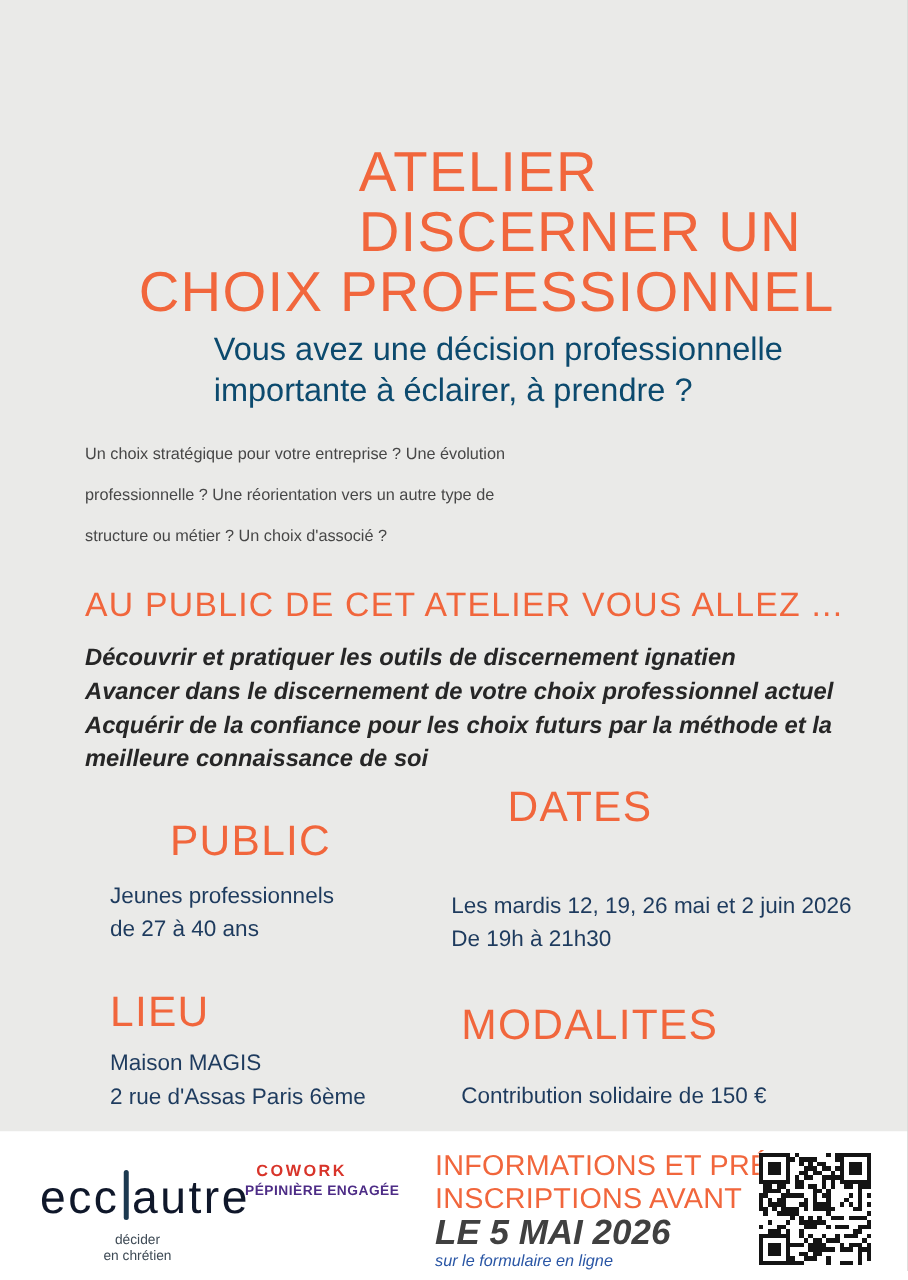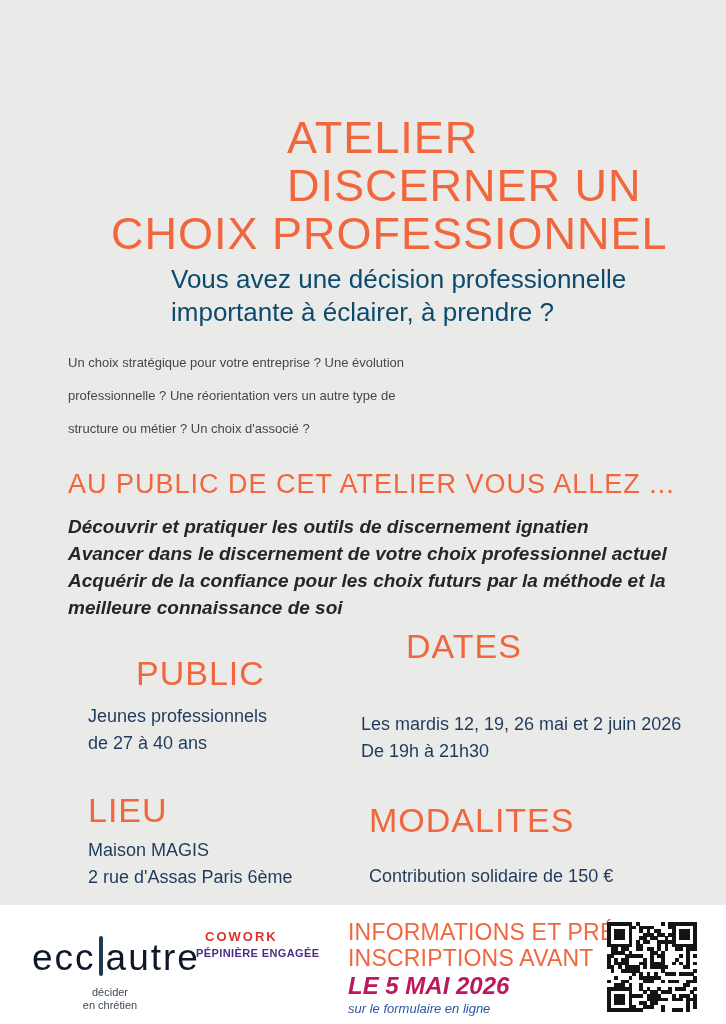--- a/index.html
+++ b/index.html
@@ -126,21 +126,21 @@
   .magis .dash.g{left:3px;top:20px;width:20px;background:#00A651;}
   .magis .tagline{
     color:#4D2C86;font-size:11px;font-weight:bold;letter-spacing:0.4px;margin-top:3px;white-space:nowrap;
   }
   
   .info{left:348px;top:919px;}
   .info .orange-line{
     color:#F1663C;font-size:23px;line-height:26px;letter-spacing:0.2px;white-space:nowrap;
   }
   .info .deadline{
-    color:#be185d;font-size:24px;font-weight:bold;font-style:italic;line-height:26px;margin-top:2px;white-space:nowrap;
+    color:#404040;font-size:28px;font-weight:bold;font-style:italic;line-height:26px;margin-top:2px;white-space:nowrap;
   }
   .info .note{
     color:#2A56A5;font-size:13px;font-weight:normal;font-style:italic;line-height:15px;margin-top:2px;white-space:nowrap;
   }
   
   .qr{left:607px;top:922px;width:90px;height:90px;background:#FFFFFF;}
 </style>
 </head>
 <body>
 

